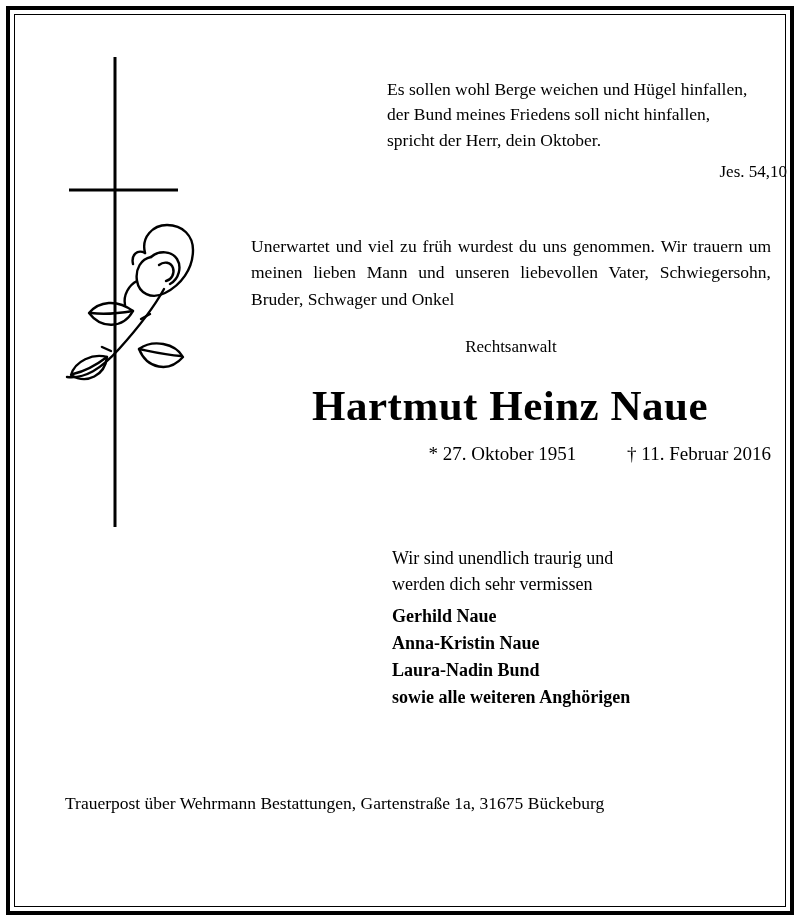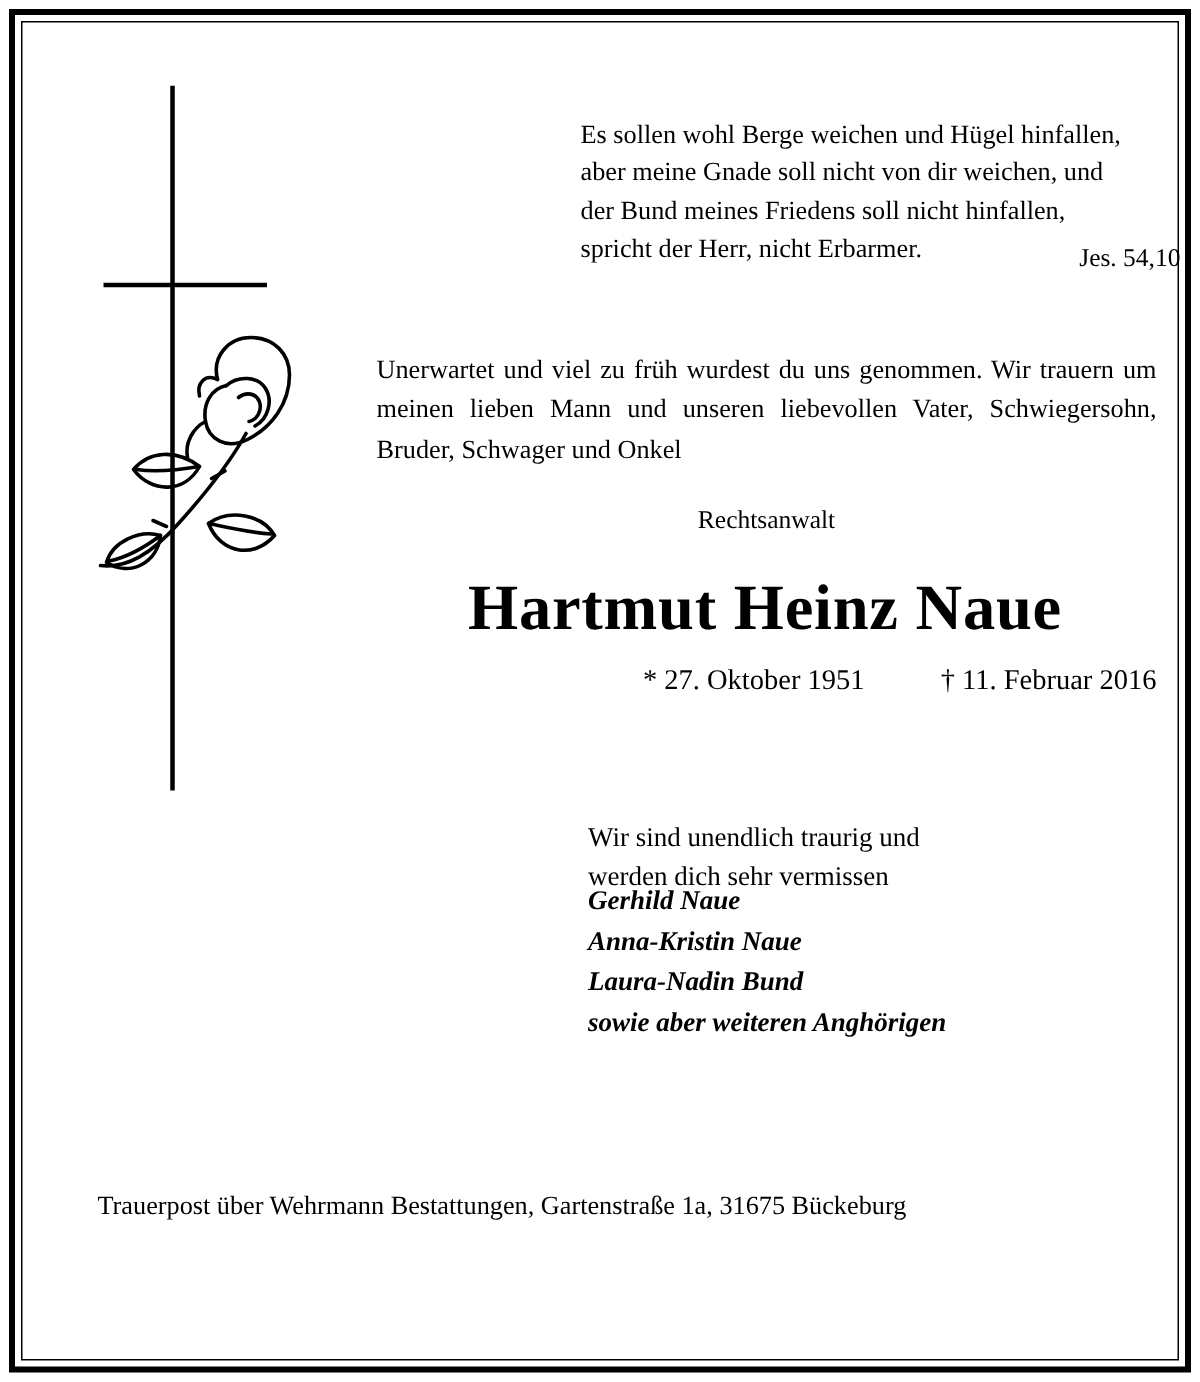--- a/index.html
+++ b/index.html
@@ -127,26 +127,25 @@
     left: 377px;
     top: 530px;
     width: 380px;
     font-size: 18px;
     line-height: 1.45;
   }
 
   .family {
     position: absolute;
     left: 377px;
-    top: 572px;
+    top: 588px;
     width: 380px;
     font-size: 18px;
     font-weight: bold;
     line-height: 1.5;
-    font-style: italic;
   }
 
   .footer1 {
     position: absolute;
     left: 50px;
     top: 778px;
     width: 700px;
     font-size: 17.5px;
   }
   .footer2 {
@@ -192,23 +191,22 @@
               <path d="M32 317 C 46 314, 58 306, 66 300"></path>
 
               <path d="M100 262 l 9 -5"></path>
               <path d="M70 294 l -9 -4"></path>
             </g>
           </svg>
         </div>
 
         <div class="verse">
           <div class="verse-line">Es sollen wohl Berge weichen und Hügel hinfallen,</div>
-          <div class="verse-line">aber meine Gnade soll nicht von dir weichen, und</div>
           <div class="verse-line">der Bund meines Friedens soll nicht hinfallen,</div>
-          <div class="verse-line">spricht der Herr, nicht Erbarmer.</div>
+          <div class="verse-line">spricht der Herr, dein Oktober.</div>
         </div>
         <div class="verse-ref">Jes. 54,10</div>
 
         <div class="intro">Unerwartet und viel zu früh wurdest du uns genommen. Wir trauern um meinen lieben Mann und unseren liebevollen Vater, Schwiegersohn, Bruder, Schwager und Onkel</div>
 
         <div class="profession">Rechtsanwalt</div>
 
         <div class="name">Hartmut Heinz Naue</div>
 
         <div class="dates">
@@ -218,21 +216,21 @@
 
         <div class="mourn">
           <div>Wir sind unendlich traurig und</div>
           <div>werden dich sehr vermissen</div>
         </div>
 
         <div class="family">
           <div>Gerhild Naue</div>
           <div>Anna-Kristin Naue</div>
           <div>Laura-Nadin Bund</div>
-          <div>sowie aber weiteren Anghörigen</div>
+          <div>sowie alle weiteren Anghörigen</div>
         </div>
 
         <div class="footer1">Trauerpost über Wehrmann Bestattungen, Gartenstraße 1a, 31675 Bückeburg</div>
 
       </div>
     </div>
   </div>
 </div>
 
 </body></html>

